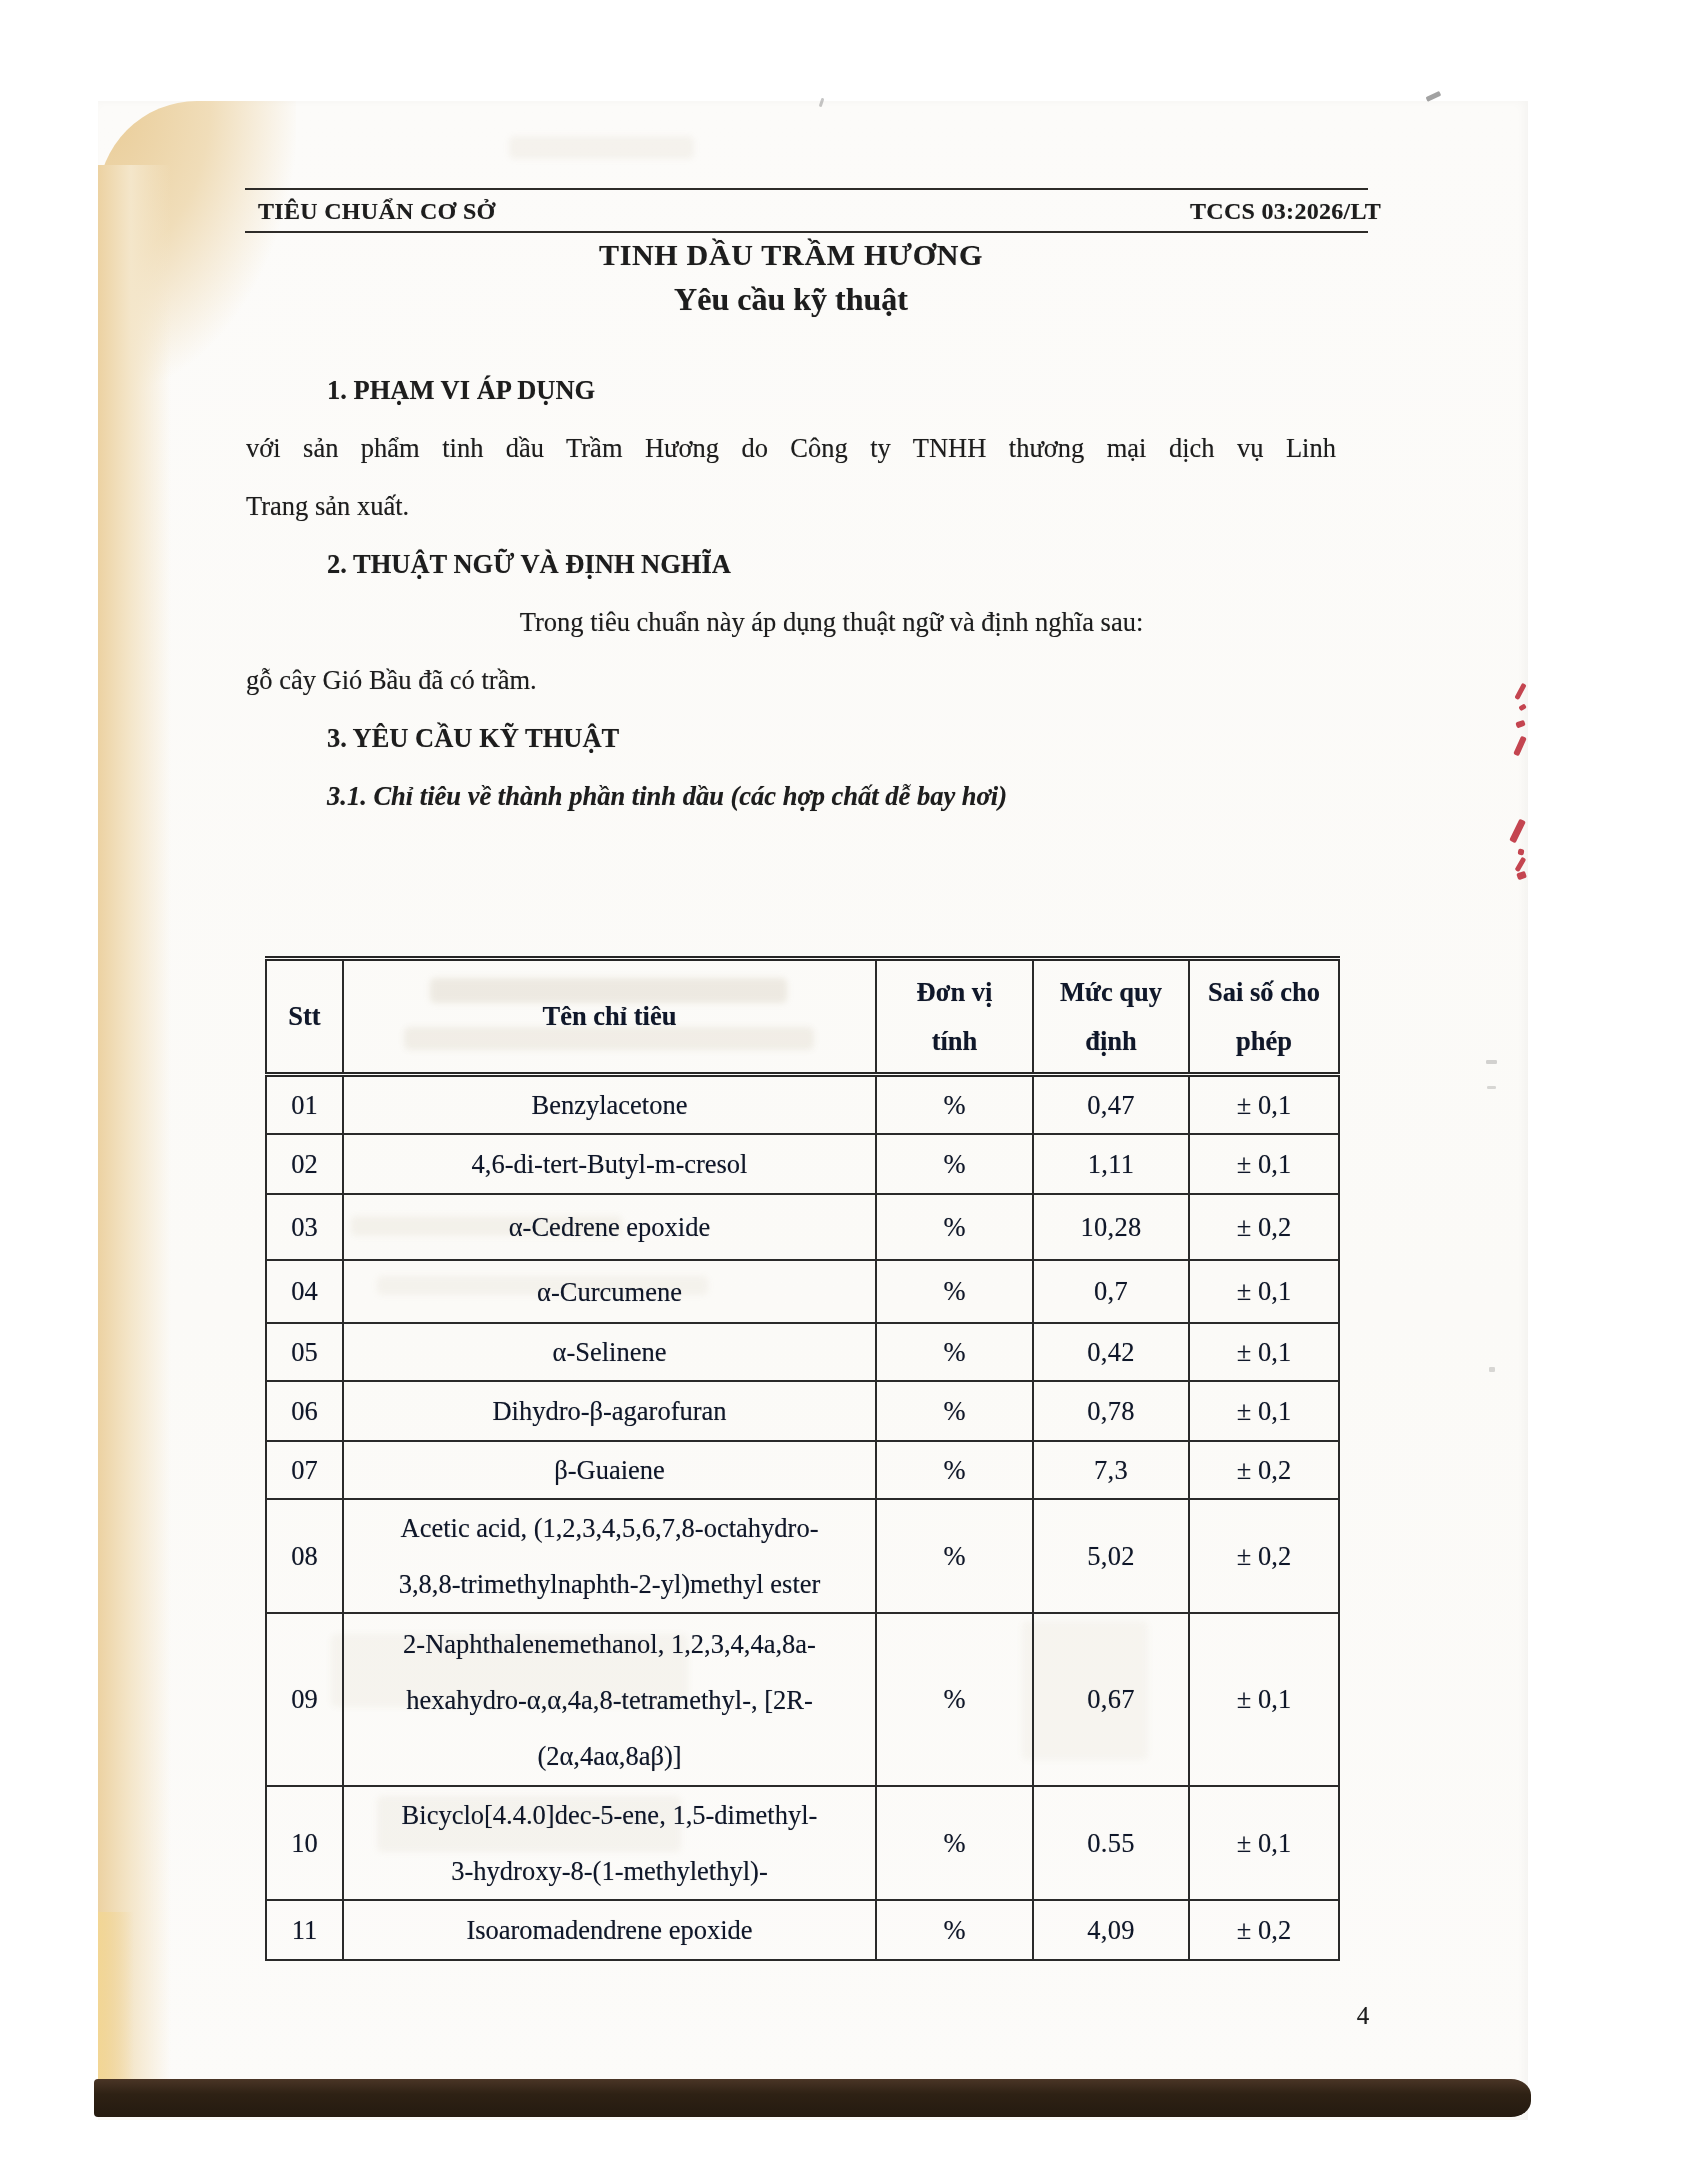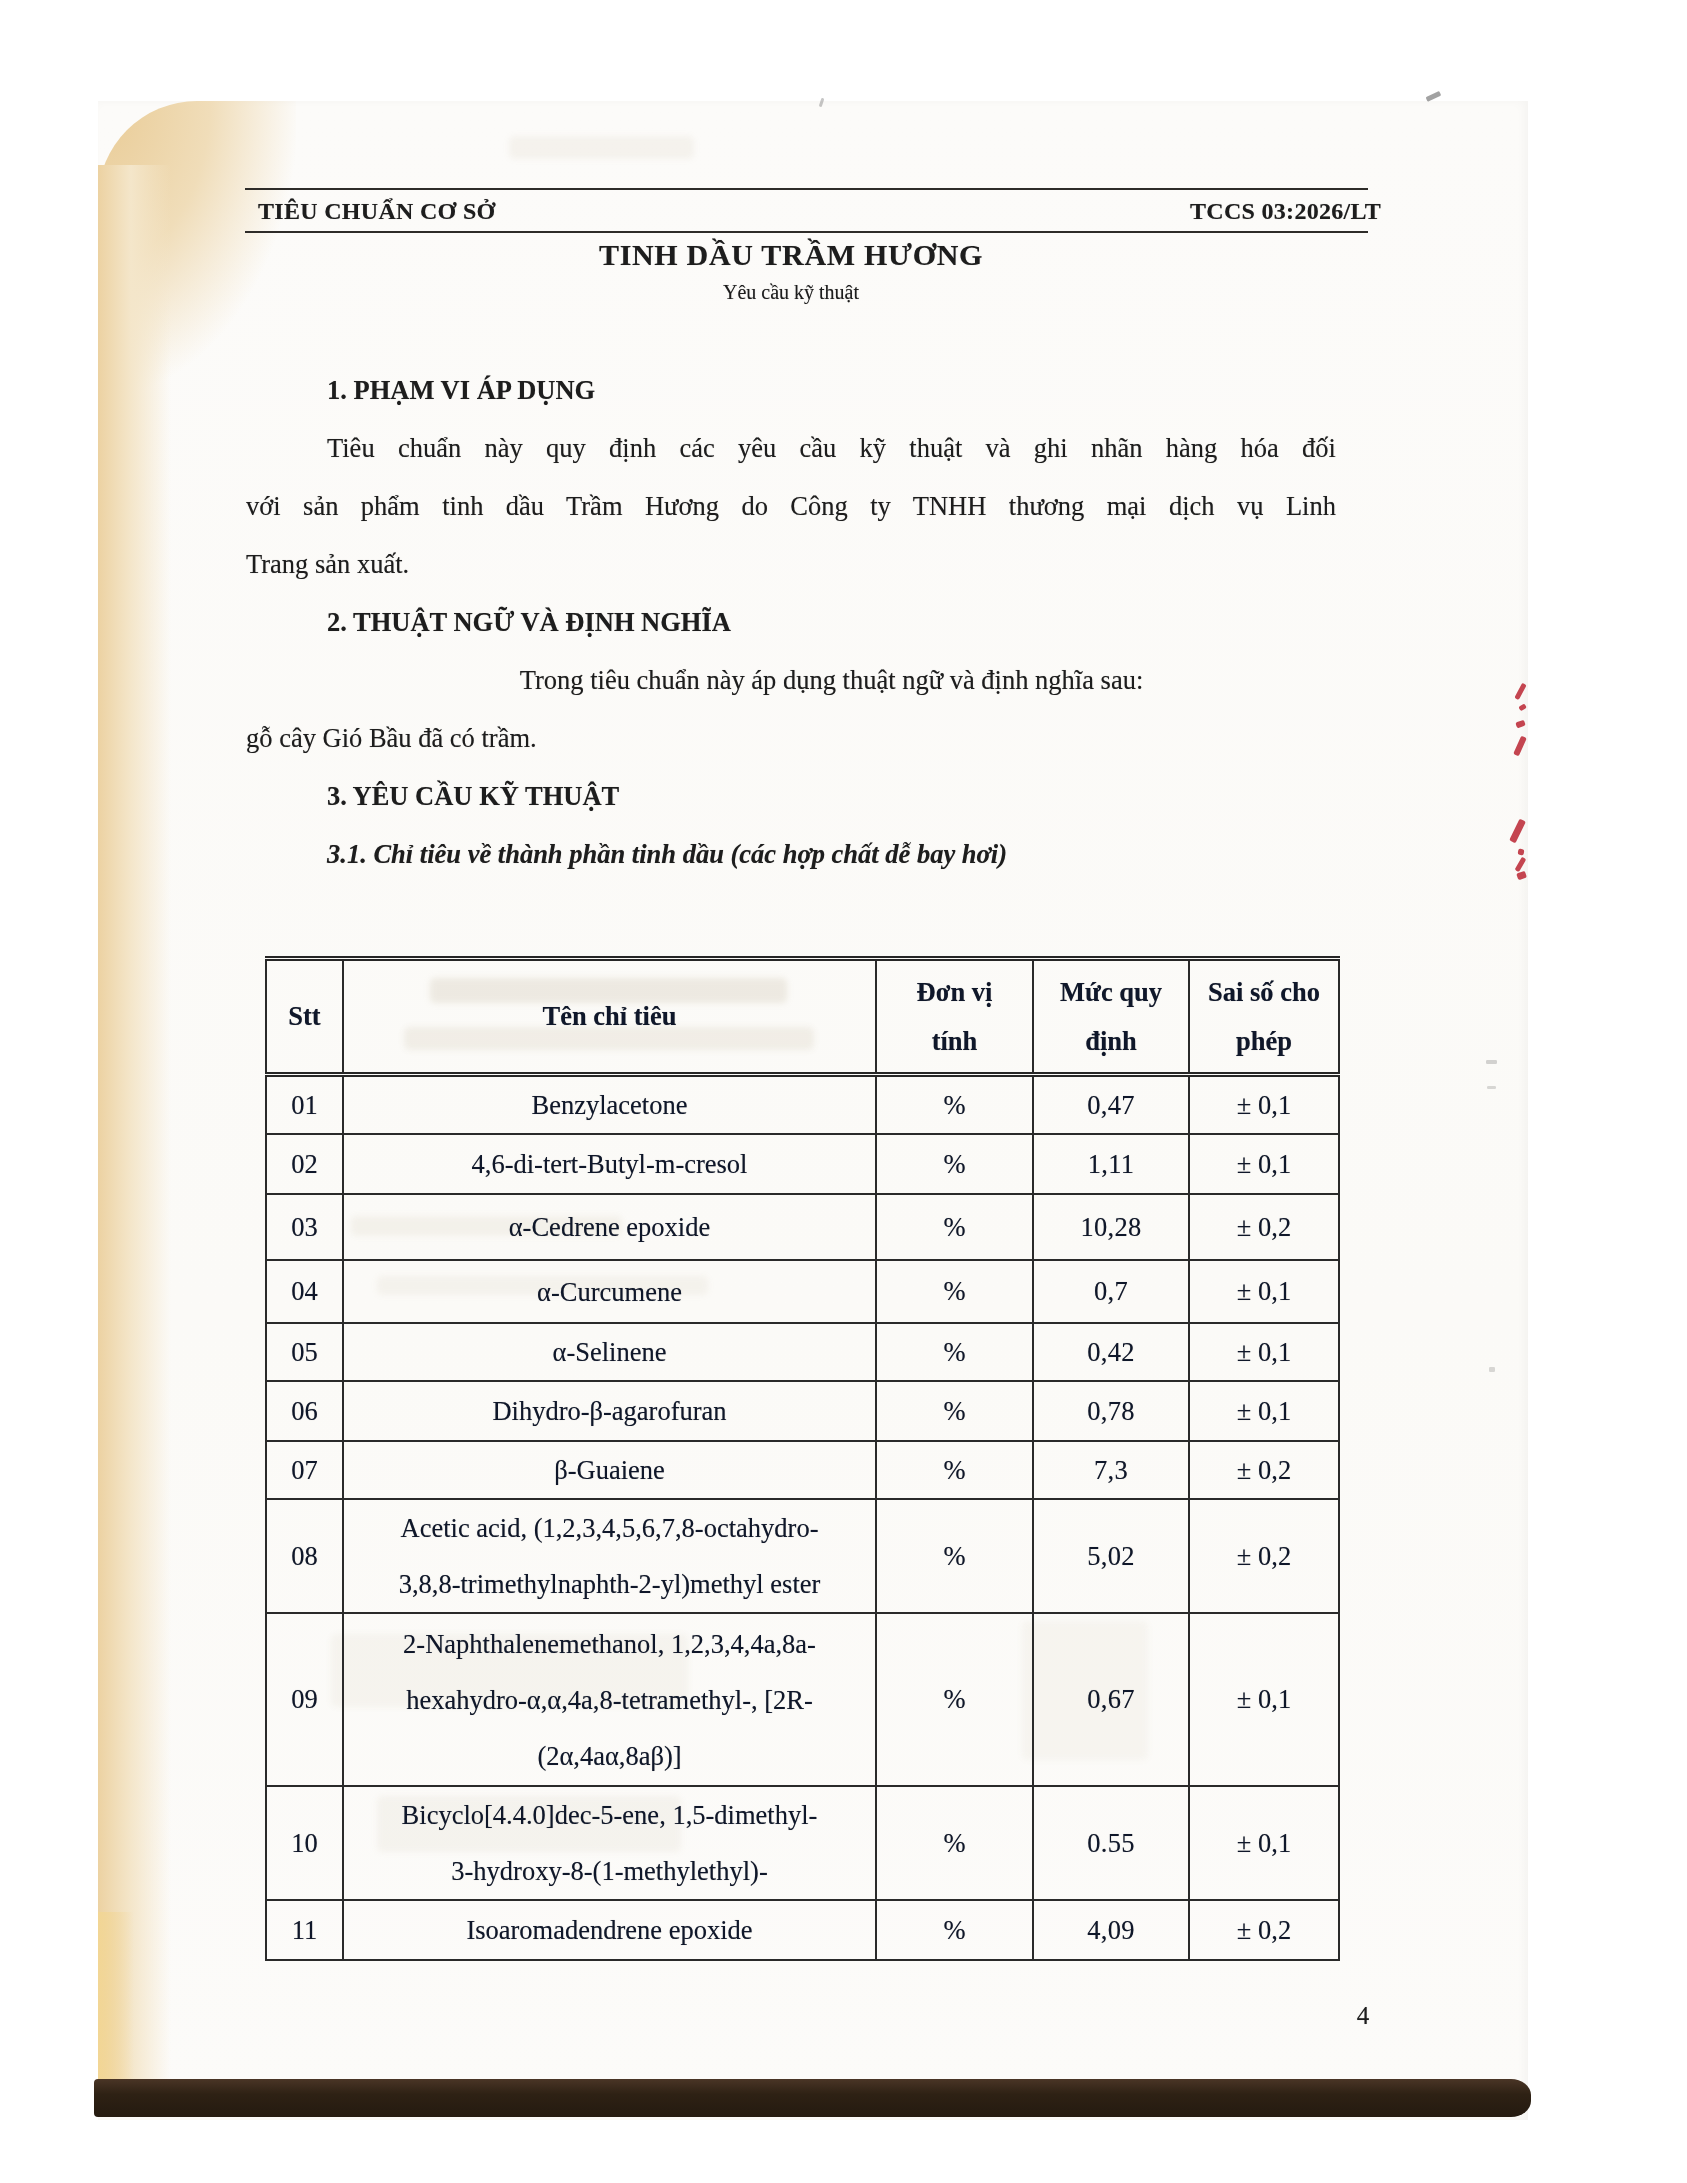--- a/index.html
+++ b/index.html
@@ -69,21 +69,21 @@
     position:absolute;left:258px;top:194px;width:1123px;height:34px;
     display:flex;justify-content:space-between;align-items:center;
     font-size:24px;font-weight:bold;letter-spacing:0.3px;
   }
   .doc-title{
     position:absolute;left:245px;top:238px;width:1092px;
     text-align:center;font-size:30px;font-weight:bold;letter-spacing:0.7px;
   }
   .doc-subtitle{
     position:absolute;left:245px;top:281px;width:1092px;
-    text-align:center;font-size:20px;font-weight:normal;
+    text-align:center;font-size:32px;font-weight:bold;
   }
   .body-text{position:absolute;left:246px;top:361px;width:1090px;font-size:26.5px;}
   .bl{height:58px;line-height:58px;white-space:normal;}
   .bl.heading{font-weight:bold;padding-left:81px;}
   .bl.heading-italic{font-weight:bold;font-style:italic;padding-left:81px;}
   .bl.indent{padding-left:81px;text-align:center;}
   .bl.j{text-align:justify;text-align-last:justify;}
   
   .spec-table{
     position:absolute;left:265px;top:956px;width:1073px;
@@ -143,21 +143,20 @@
     <span>TIÊU CHUẨN CƠ SỞ</span>
     <span>TCCS 03:2026/LT</span>
   </div>
   <div class="hdr-rule hdr-rule-bottom"></div>
 
   <div class="doc-title ink">TINH DẦU TRẦM HƯƠNG</div>
   <div class="doc-subtitle ink">Yêu cầu kỹ thuật</div>
 
   <div class="body-text ink">
     <div class="bl heading">1. PHẠM VI ÁP DỤNG</div>
-    <div class="bl indent j">Tiêu chuẩn này quy định các yêu cầu kỹ thuật và ghi nhãn hàng hóa đối</div>
     <div class="bl j">với sản phẩm tinh dầu Trầm Hương do Công ty TNHH thương mại dịch vụ Linh</div>
     <div class="bl">Trang sản xuất.</div>
     <div class="bl heading">2. THUẬT NGỮ VÀ ĐỊNH NGHĨA</div>
     <div class="bl indent">Trong tiêu chuẩn này áp dụng thuật ngữ và định nghĩa sau:</div>
     <div class="bl">gỗ cây Gió Bầu đã có trầm.</div>
     <div class="bl heading">3. YÊU CẦU KỸ THUẬT</div>
     <div class="bl heading-italic">3.1. Chỉ tiêu về thành phần tinh dầu (các hợp chất dễ bay hơi)</div>
   </div>
 
   <table class="spec-table ink">

